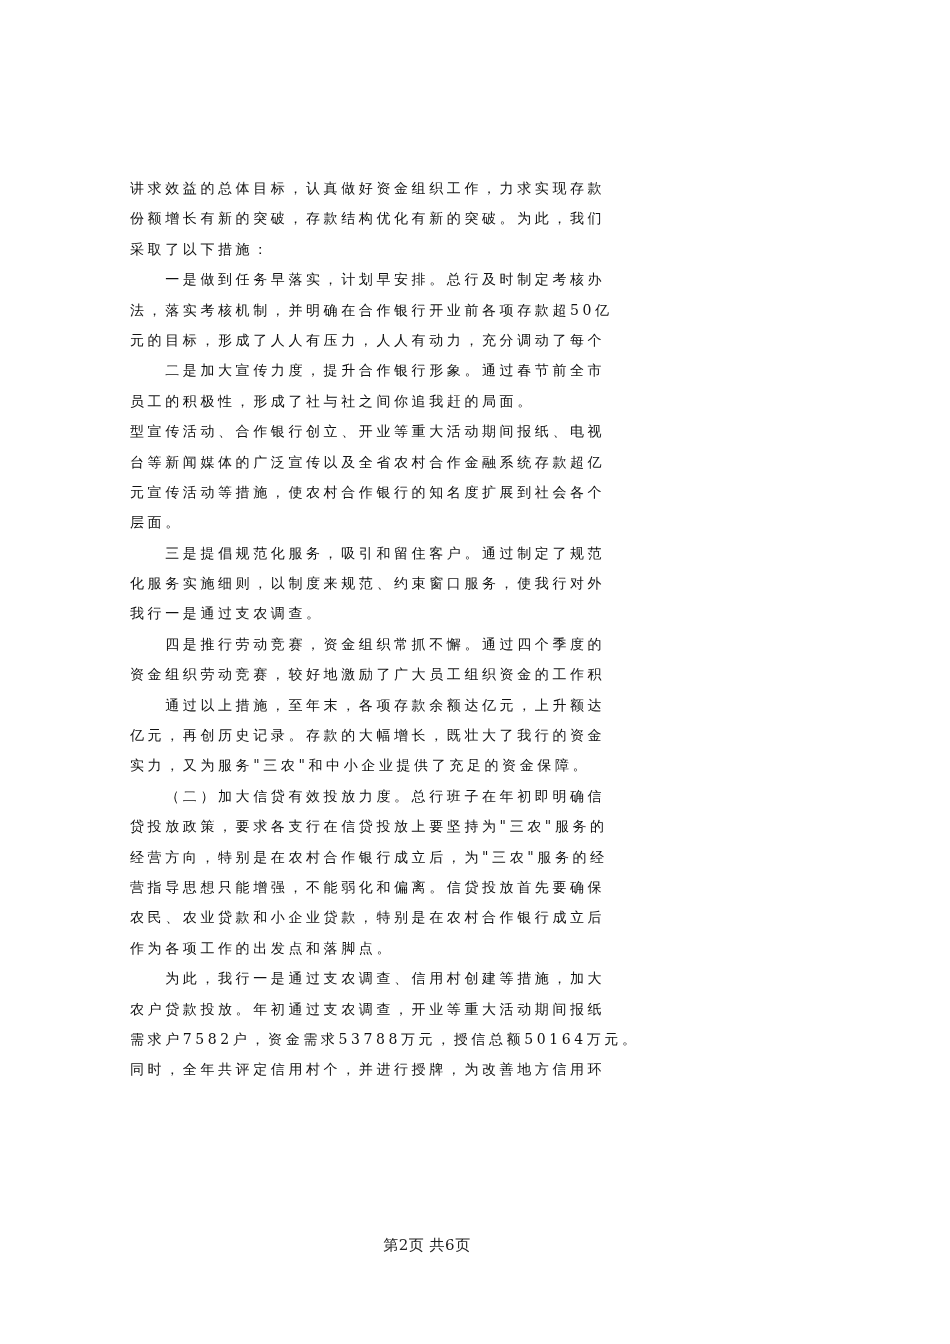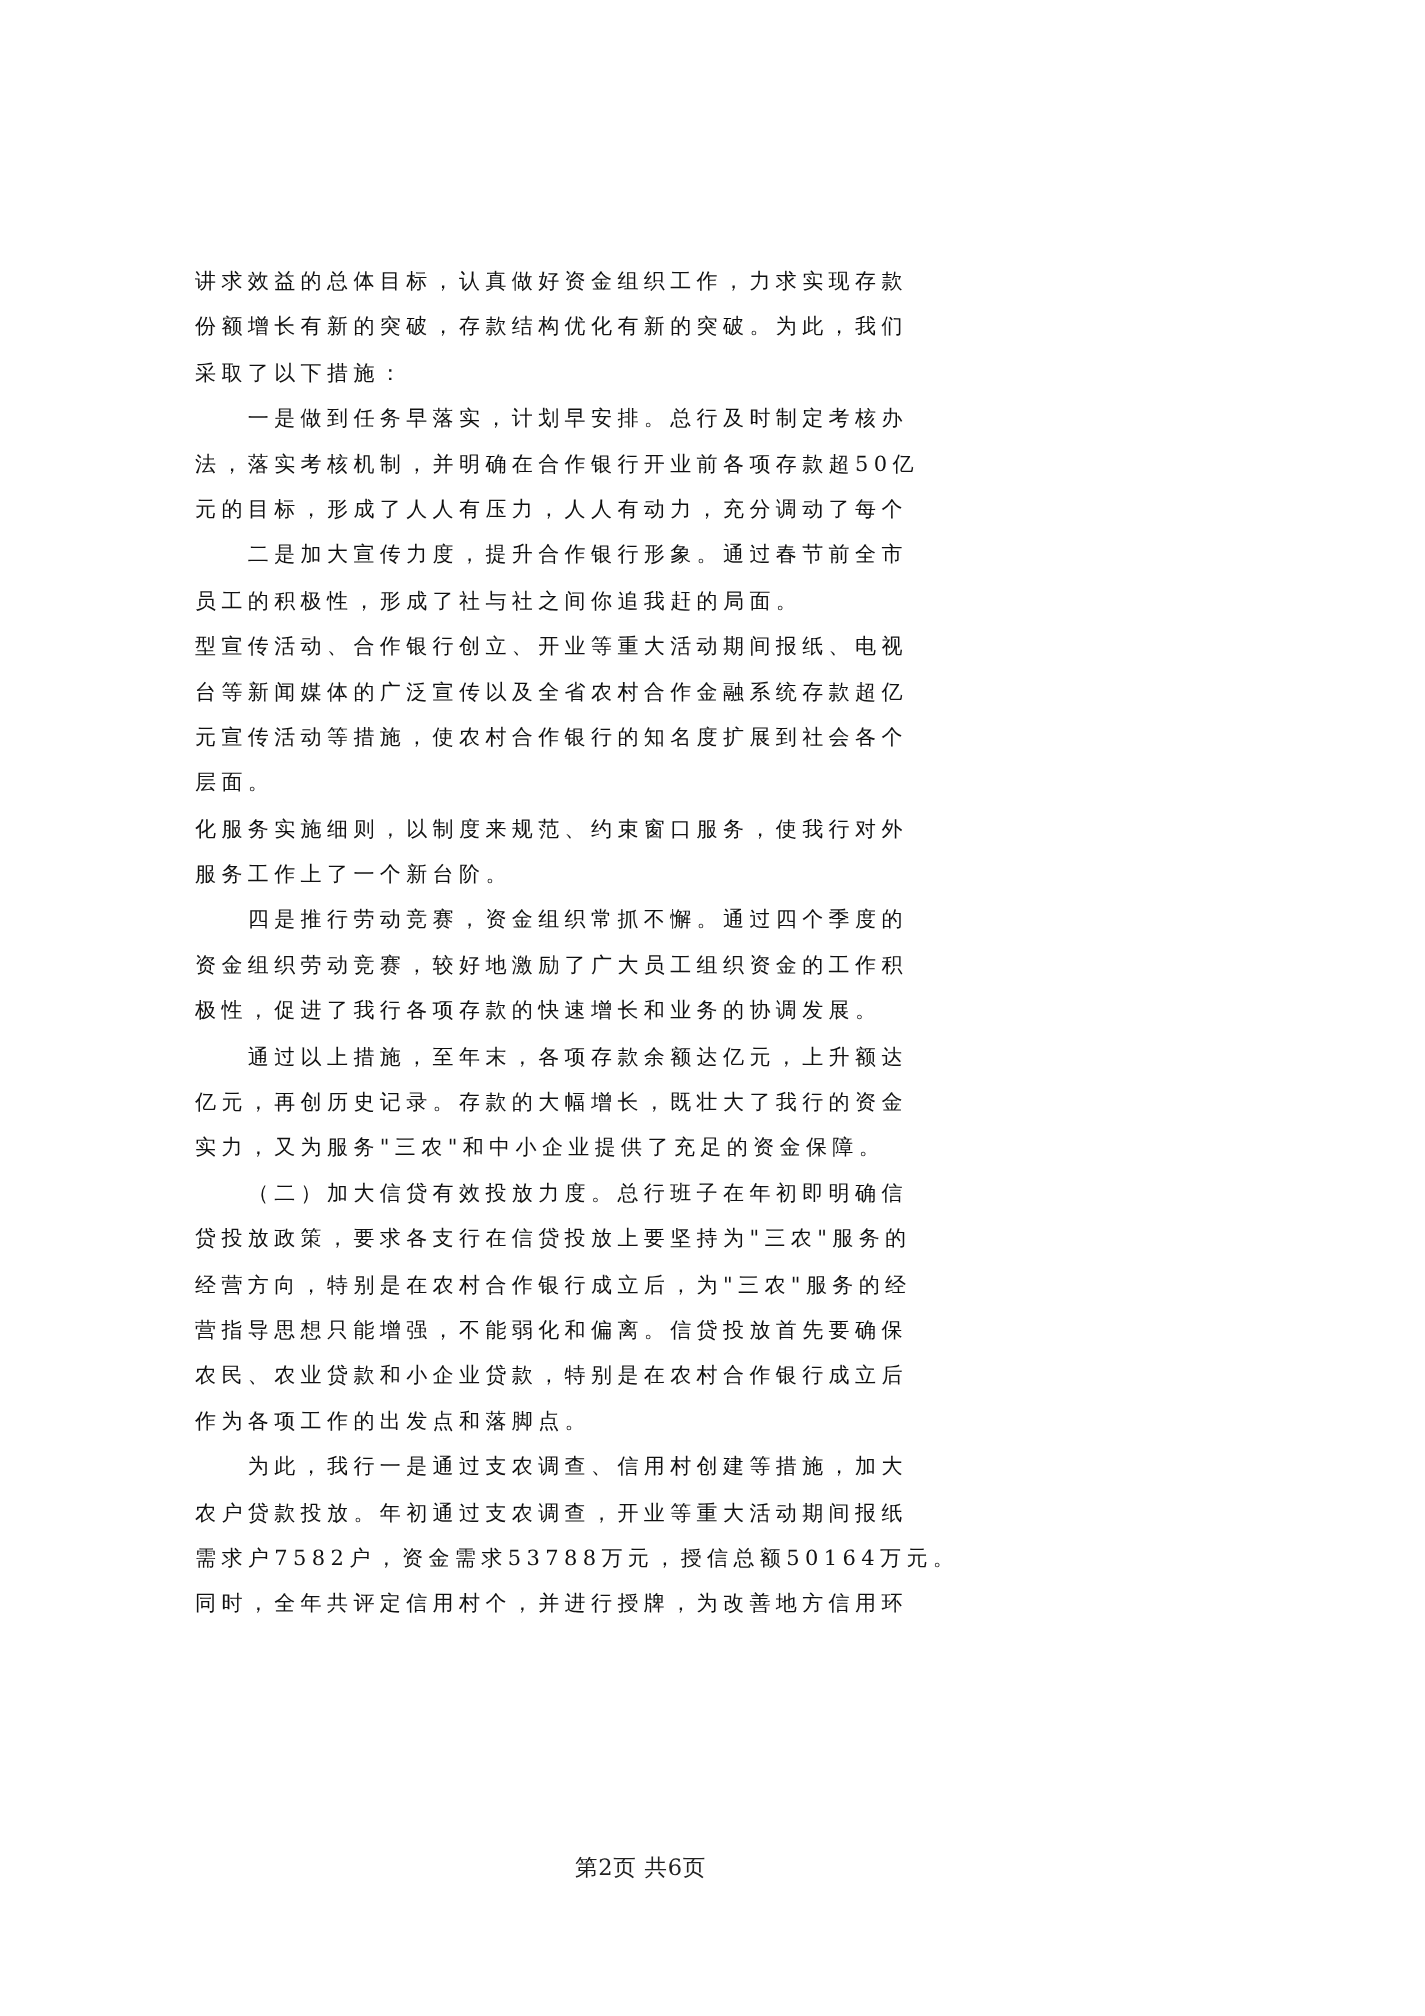--- a/index.html
+++ b/index.html
@@ -30,25 +30,25 @@
     <div class="line">采取了以下措施：</div>
     <div class="line">　　一是做到任务早落实，计划早安排。总行及时制定考核办</div>
     <div class="line">法，落实考核机制，并明确在合作银行开业前各项存款超50亿</div>
     <div class="line">元的目标，形成了人人有压力，人人有动力，充分调动了每个</div>
     <div class="line">　　二是加大宣传力度，提升合作银行形象。通过春节前全市</div>
     <div class="line">员工的积极性，形成了社与社之间你追我赶的局面。</div>
     <div class="line">型宣传活动、合作银行创立、开业等重大活动期间报纸、电视</div>
     <div class="line">台等新闻媒体的广泛宣传以及全省农村合作金融系统存款超亿</div>
     <div class="line">元宣传活动等措施，使农村合作银行的知名度扩展到社会各个</div>
     <div class="line">层面。</div>
+    <div class="line">　　三是提倡规范化服务，吸引和留住客户。通过制定了规范</div>
     <div class="line">化服务实施细则，以制度来规范、约束窗口服务，使我行对外</div>
-    <div class="line">服务工作上了一个新台阶。</div>
+    <div class="line">我行一是通过支农调查。</div>
     <div class="line">　　四是推行劳动竞赛，资金组织常抓不懈。通过四个季度的</div>
     <div class="line">资金组织劳动竞赛，较好地激励了广大员工组织资金的工作积</div>
-    <div class="line">极性，促进了我行各项存款的快速增长和业务的协调发展。</div>
     <div class="line">　　通过以上措施，至年末，各项存款余额达亿元，上升额达</div>
     <div class="line">亿元，再创历史记录。存款的大幅增长，既壮大了我行的资金</div>
     <div class="line">实力，又为服务"三农"和中小企业提供了充足的资金保障。</div>
     <div class="line">　　（二）加大信贷有效投放力度。总行班子在年初即明确信</div>
     <div class="line">贷投放政策，要求各支行在信贷投放上要坚持为"三农"服务的</div>
     <div class="line">经营方向，特别是在农村合作银行成立后，为"三农"服务的经</div>
     <div class="line">营指导思想只能增强，不能弱化和偏离。信贷投放首先要确保</div>
     <div class="line">农民、农业贷款和小企业贷款，特别是在农村合作银行成立后</div>
     <div class="line">作为各项工作的出发点和落脚点。</div>
     <div class="line">　　为此，我行一是通过支农调查、信用村创建等措施，加大</div>

